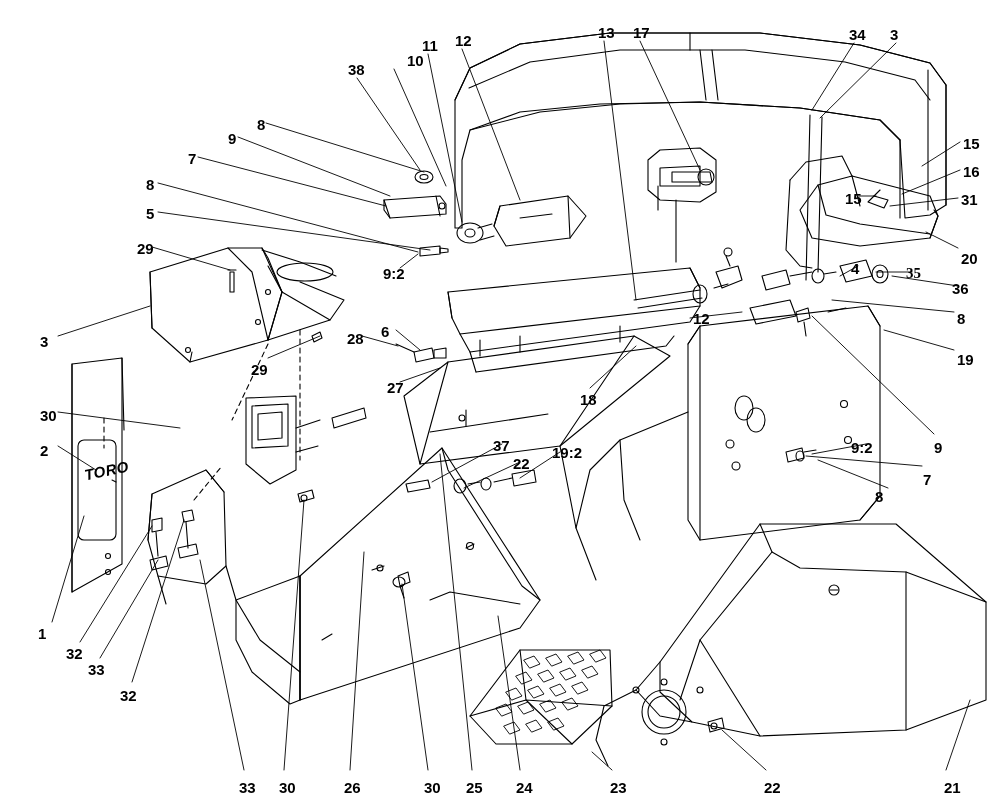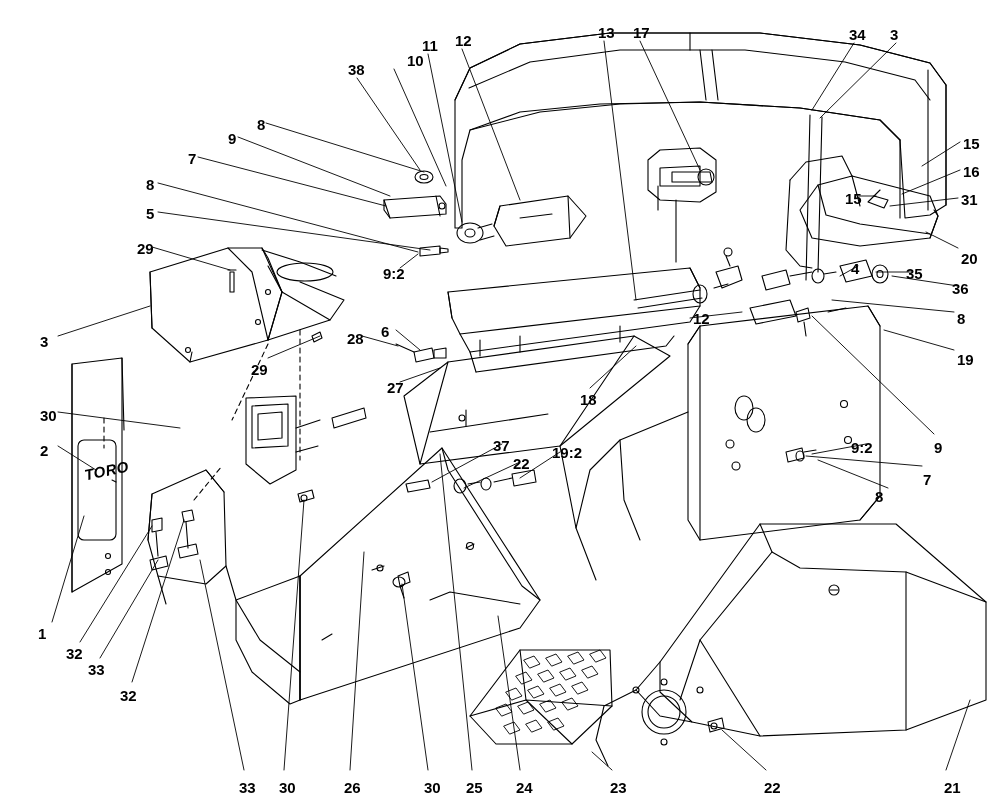--- a/index.html
+++ b/index.html
@@ -395,21 +395,21 @@
   <div class="callout" style="left:188px; top:151px;">7</div>
   <div class="callout" style="left:146px; top:177px;">8</div>
   <div class="callout" style="left:146px; top:206px;">5</div>
   <div class="callout" style="left:137px; top:241px;">29</div>
   <div class="callout" style="left:963px; top:136px;">15</div>
   <div class="callout" style="left:963px; top:164px;">16</div>
   <div class="callout" style="left:961px; top:192px;">31</div>
   <div class="callout" style="left:845px; top:191px;">15</div>
   <div class="callout" style="left:961px; top:251px;">20</div>
   <div class="callout" style="left:851px; top:261px;">4</div>
-  <div class="callout" style="left:906px; top:266px;">35</div>
+  <div class="callout" style="left:906px; top:266px;font-family:Liberation Serif, serif;">35</div>
   <div class="callout" style="left:952px; top:281px;">36</div>
   <div class="callout" style="left:957px; top:311px;">8</div>
   <div class="callout" style="left:957px; top:352px;">19</div>
   <div class="callout" style="left:383px; top:266px;">9:2</div>
   <div class="callout" style="left:40px;  top:334px;">3</div>
   <div class="callout" style="left:251px; top:362px;">29</div>
   <div class="callout" style="left:347px; top:331px;">28</div>
   <div class="callout" style="left:381px; top:324px;">6</div>
   <div class="callout" style="left:693px; top:311px;">12</div>
   <div class="callout" style="left:387px; top:380px;">27</div>

